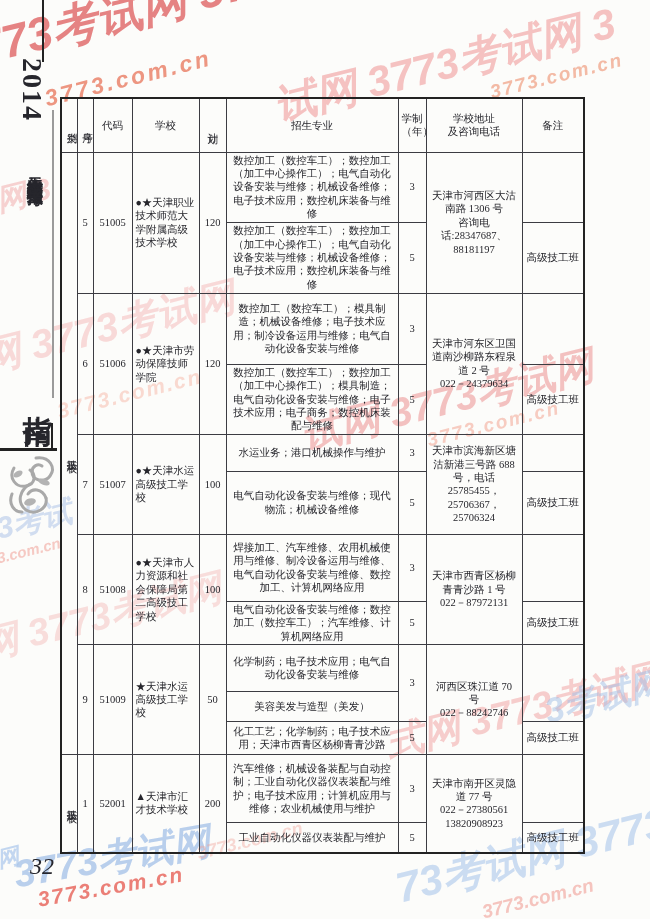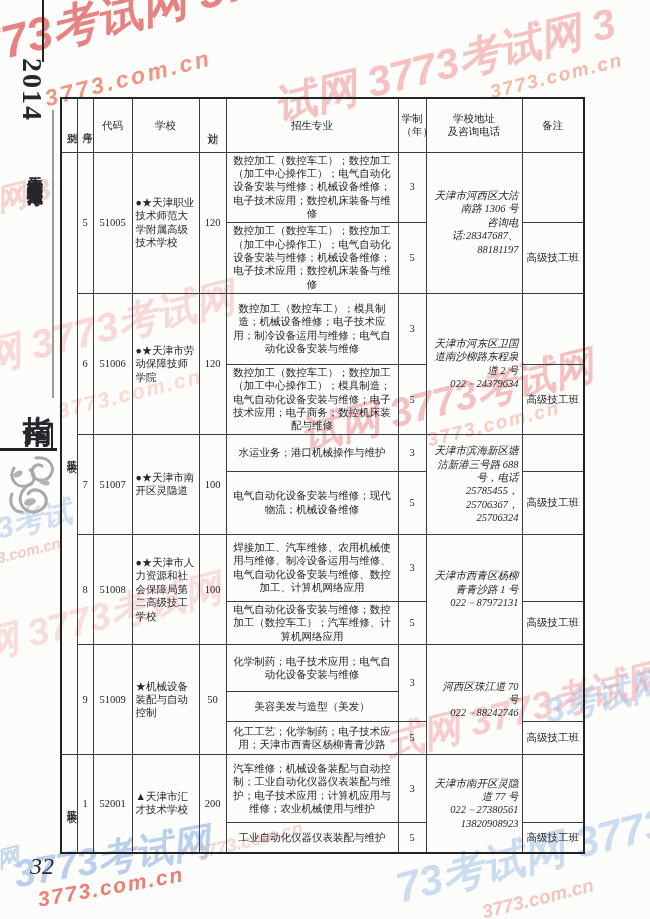--- a/index.html
+++ b/index.html
@@ -50,21 +50,21 @@
   #tbl{position:absolute;left:60px;top:97px;z-index:2;border-collapse:collapse;
        table-layout:fixed;width:523px;background:transparent;}
   #tbl td,#tbl th{border:1px solid #3c3c42;padding:1px 3px;font-weight:normal;
        font-size:10.5px;line-height:1.28;vertical-align:middle;overflow:hidden;}
   #tbl{border:2px solid #222;}
   th.hd{font-weight:bold;font-size:11px;text-align:center;}
   .vert{writing-mode:vertical-rl;text-orientation:upright;letter-spacing:1px;
         text-align:center;margin:0 auto;}
   td.ctr{text-align:center;}
   td.majors{text-align:center;padding:2px 4px;}
-  td.addr{text-align:right;white-space:pre-line;padding:2px 4px;font-style:italic;}
+  td.addr{text-align:center;white-space:pre-line;padding:2px 4px;}
   td.cat{text-align:center;}
   .pre{white-space:pre-line;margin-left:31px;}
   tr.h54{height:54px;} tr.h68{height:68px;} tr.h71{height:71px;} tr.h70{height:70px;}
   tr.h37{height:37px;} tr.h63{height:63px;} tr.h67{height:67px;} tr.h33{height:33px;}
   tr.h47{height:47px;} tr.h30{height:30px;}
 </style>
 </head>
 <body>
 
 <div id="page">
@@ -181,21 +181,21 @@
     </tr>
     <tr class="h70">
       <td class="majors">数控加工（数控车工）；数控加工（加工中心操作工）；模具制造；电气自动化设备安装与维修；电子技术应用；电子商务；数控机床装配与维修</td>
       <td class="ctr">5</td>
       <td class="ctr">高级技工班</td>
     </tr>
 
     <tr class="h37">
       <td class="ctr" rowspan="2">7</td>
       <td class="ctr" rowspan="2">51007</td>
-      <td rowspan="2">●★天津市南开区灵隐道</td>
+      <td rowspan="2">●★天津水运高级技工学校</td>
       <td class="ctr" rowspan="2">100</td>
       <td class="majors">水运业务；港口机械操作与维护</td>
       <td class="ctr">3</td>
       <td class="addr" rowspan="2">天津市滨海新区塘沽新港三号路 688 号，电话 25785455，25706367，25706324</td>
       <td></td>
     </tr>
     <tr class="h63">
       <td class="majors">电气自动化设备安装与维修；现代物流；机械设备维修</td>
       <td class="ctr">5</td>
       <td class="ctr">高级技工班</td>
@@ -214,21 +214,21 @@
     </tr>
     <tr class="h33">
       <td class="majors">电气自动化设备安装与维修；数控加工（数控车工）；汽车维修、计算机网络应用</td>
       <td class="ctr">5</td>
       <td class="ctr">高级技工班</td>
     </tr>
 
     <tr class="h47">
       <td class="ctr" rowspan="3">9</td>
       <td class="ctr" rowspan="3">51009</td>
-      <td rowspan="3">★机械设备装配与自动控制</td>
+      <td rowspan="3">★天津水运高级技工学校</td>
       <td class="ctr" rowspan="3">50</td>
       <td class="majors">化学制药；电子技术应用；电气自动化设备安装与维修</td>
       <td class="ctr" rowspan="2">3</td>
       <td class="addr" rowspan="3">河西区珠江道 70 号
 022－88242746</td>
       <td rowspan="2"></td>
     </tr>
     <tr class="h30">
       <td class="majors">美容美发与造型（美发）</td>
     </tr>

